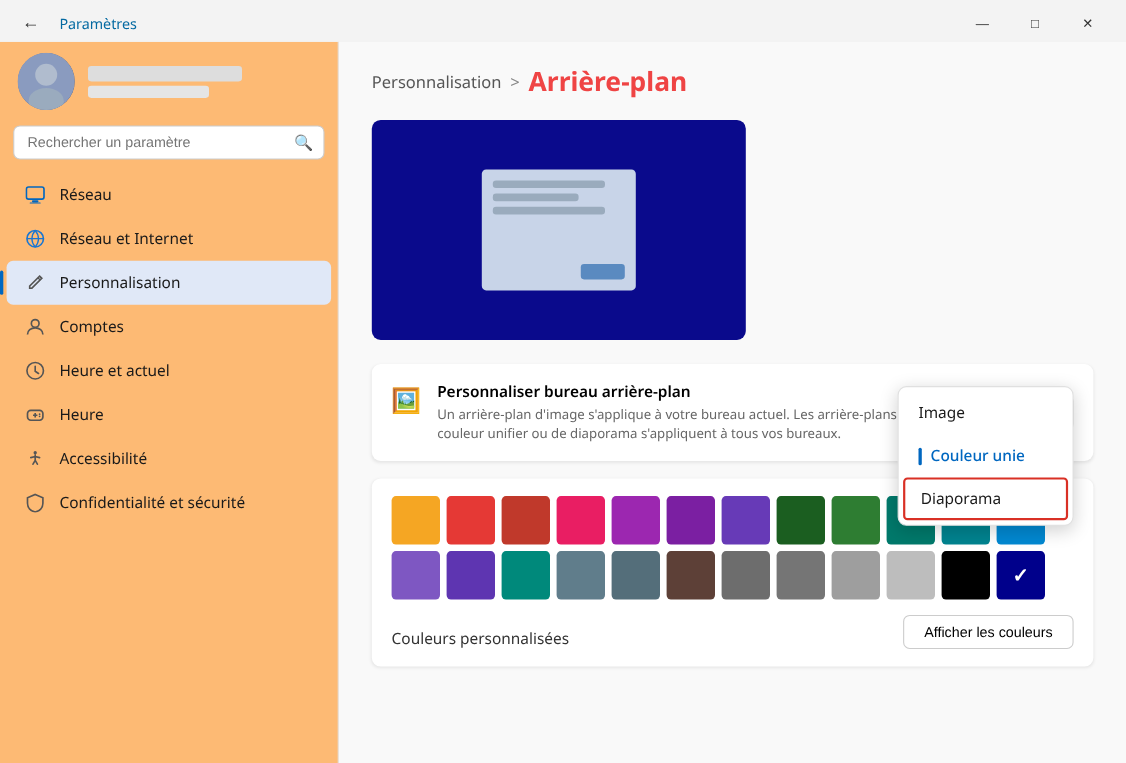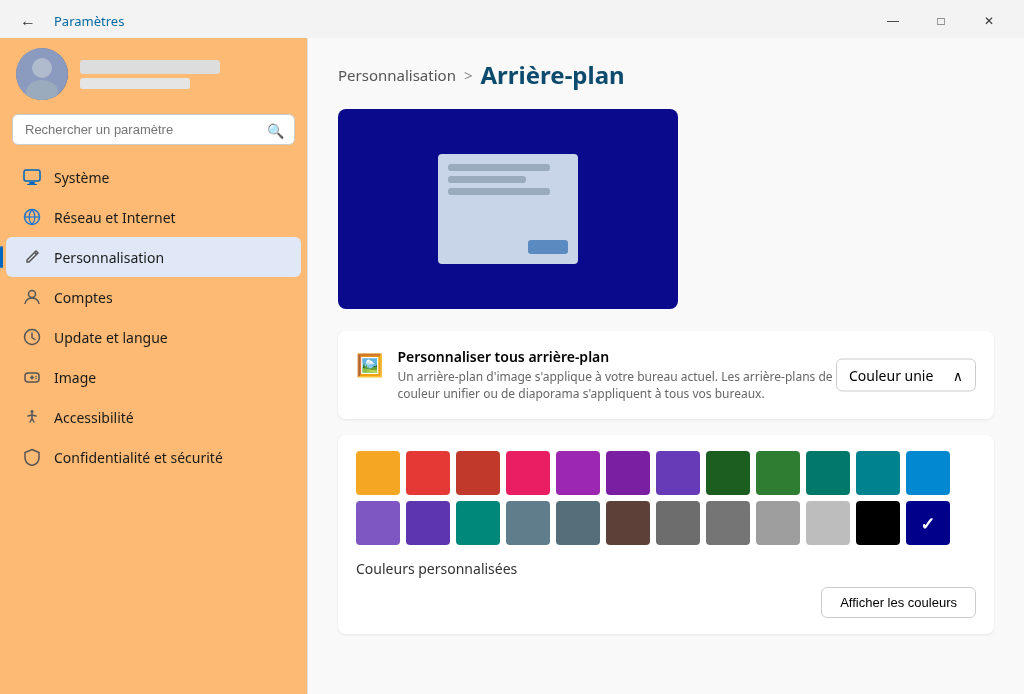--- a/index.html
+++ b/index.html
@@ -177,21 +177,21 @@
       gap: 8px;
     }
     .breadcrumb .parent {
       color: #555;
       font-weight: 400;
     }
     .breadcrumb .chevron {
       color: #888;
     }
     .breadcrumb .current {
-      color: #0c4a6e;
+      color: #ef4444;
       font-weight: 700;
       font-size: 24px;
     }
     .preview-box {
       width: 340px;
       height: 200px;
       background: #0a0a8c;
       border-radius: 8px;
       margin: 18px 0 22px 0;
       display: flex;
@@ -335,37 +335,36 @@
       position: absolute;
       top: 50%;
       left: 50%;
       transform: translate(-50%, -50%);
       color: white;
       font-size: 18px;
       font-weight: bold;
     }
     .custom-colors-row {
       display: flex;
-      align-items: flex-start;
+      align-items: flex-end;
       justify-content: space-between;
       margin-top: 8px;
       gap: 44px;
     }
     .custom-colors-label {
       font-size: 14px;
       color: #333;
     }
     .afficher-btn {
       padding: 7px 18px;
       border: 1px solid #ccc;
       background: white;
       border-radius: 6px;
       cursor: pointer;
       font-size: 13px;
-      margin-top: 28px;
     }
     
     .main-content::-webkit-scrollbar { width: 8px; }
     .main-content::-webkit-scrollbar-track { background: #f0f0f0; }
     .main-content::-webkit-scrollbar-thumb { background: #ccc; border-radius: 4px; }
     .sidebar::-webkit-scrollbar { width: 6px; }
     .sidebar::-webkit-scrollbar-thumb { background: #ccc; border-radius: 4px; }
   </style>
 </head>
 <body>
@@ -410,21 +409,21 @@
 
     <nav id="sidebar-nav">
         <div class="nav-item">
           <div class="nav-icon">
             <svg width="18" height="18" viewBox="0 0 18 18">
               <rect x="1" y="2" width="16" height="11" rx="2" fill="none" stroke="#0067c0" stroke-width="1.5"></rect>
               <rect x="6" y="14" width="6" height="2" rx="1" fill="#0067c0"></rect>
               <rect x="4" y="16" width="10" height="1" rx="0.5" fill="#0067c0"></rect>
             </svg>
           </div>
-          <span>Système</span>
+          <span>Réseau</span>
         </div>
         <div class="nav-item">
           <div class="nav-icon">
             <svg width="18" height="18" viewBox="0 0 18 18">
               <circle cx="9" cy="9" r="7.5" fill="none" stroke="#1976d2" stroke-width="1.5"></circle>
               <path d="M9 1.5C9 1.5 6 5 6 9s3 7.5 3 7.5M9 1.5C9 1.5 12 5 12 9s-3 7.5-3 7.5" stroke="#1976d2" stroke-width="1.2" fill="none"></path>
               <line x1="1.5" y1="9" x2="16.5" y2="9" stroke="#1976d2" stroke-width="1.2"></line>
             </svg>
           </div>
           <span>Réseau et Internet</span>
@@ -447,33 +446,33 @@
           </div>
           <span>Comptes</span>
         </div>
         <div class="nav-item">
           <div class="nav-icon">
             <svg width="18" height="18" viewBox="0 0 18 18">
               <circle cx="9" cy="9" r="7.5" fill="none" stroke="#555" stroke-width="1.5"></circle>
               <path d="M9 5v4.5l3 2" stroke="#555" stroke-width="1.5" stroke-linecap="round" fill="none"></path>
             </svg>
           </div>
-          <span>Update et langue</span>
+          <span>Heure et actuel</span>
         </div>
         <div class="nav-item">
           <div class="nav-icon">
             <svg width="18" height="18" viewBox="0 0 18 18">
               <rect x="2" y="5" width="14" height="9" rx="3" fill="none" stroke="#555" stroke-width="1.5"></rect>
               <line x1="7" y1="9.5" x2="11" y2="9.5" stroke="#555" stroke-width="1.5"></line>
               <line x1="9" y1="7.5" x2="9" y2="11.5" stroke="#555" stroke-width="1.5"></line>
               <circle cx="13" cy="8.5" r="0.8" fill="#555"></circle>
               <circle cx="13" cy="10.5" r="0.8" fill="#555"></circle>
             </svg>
           </div>
-          <span>Image</span>
+          <span>Heure</span>
         </div>
         <div class="nav-item">
           <div class="nav-icon">
             <svg width="18" height="18" viewBox="0 0 18 18">
               <circle cx="9" cy="3.5" r="1.5" fill="#555"></circle>
               <path d="M9 5.5v5M5 8l4-1 4 1M7 14l2-3.5 2 3.5" stroke="#555" stroke-width="1.5" fill="none" stroke-linecap="round"></path>
             </svg>
           </div>
           <span>Accessibilité</span>
         </div>
@@ -502,30 +501,42 @@
         <div class="preview-line short"></div>
         <div class="preview-line"></div>
         <div class="preview-btn"></div>
       </div>
     </div>
 
     <div class="personalize-section" style="position:relative;">
       <div class="personalize-row">
         <div class="personalize-icon">🖼️</div>
         <div class="personalize-text">
-          <h3>Personnaliser tous arrière-plan</h3>
+          <h3>Personnaliser bureau arrière-plan</h3>
           <p>Un arrière-plan d'image s'applique à votre bureau actuel. Les arrière-plans de couleur unifier ou de diaporama s'appliquent à tous vos bureaux.</p>
         </div>
       </div>
 
       <div class="dropdown-button" style="position:absolute; right:18px; top:50%; transform:translateY(-50%);">
         <span>Couleur unie</span>
         <span>∧</span>
       </div>
 
+      <div class="dropdown-menu">
+        <div class="dropdown-item">
+          <span>Image</span>
+        </div>
+        <div class="dropdown-item selected">
+          <span style="width:3px; height:16px; background:#0067c0; border-radius:2px; display:inline-block;"></span>
+          <span>Couleur unie</span>
+        </div>
+        <div class="dropdown-item highlighted">
+          <span>Diaporama</span>
+        </div>
+      </div>
     </div>
 
     <div class="color-section">
       <div class="color-grid" id="color-grid">
           <div class="color-swatch" title="#f5a623" style="background: rgb(245, 166, 35);"></div>
           <div class="color-swatch" title="#e53935" style="background: rgb(229, 57, 53);"></div>
           <div class="color-swatch" title="#c0392b" style="background: rgb(192, 57, 43);"></div>
           <div class="color-swatch" title="#e91e63" style="background: rgb(233, 30, 99);"></div>
           <div class="color-swatch" title="#9c27b0" style="background: rgb(156, 39, 176);"></div>
           <div class="color-swatch" title="#7b1fa2" style="background: rgb(123, 31, 162);"></div>

